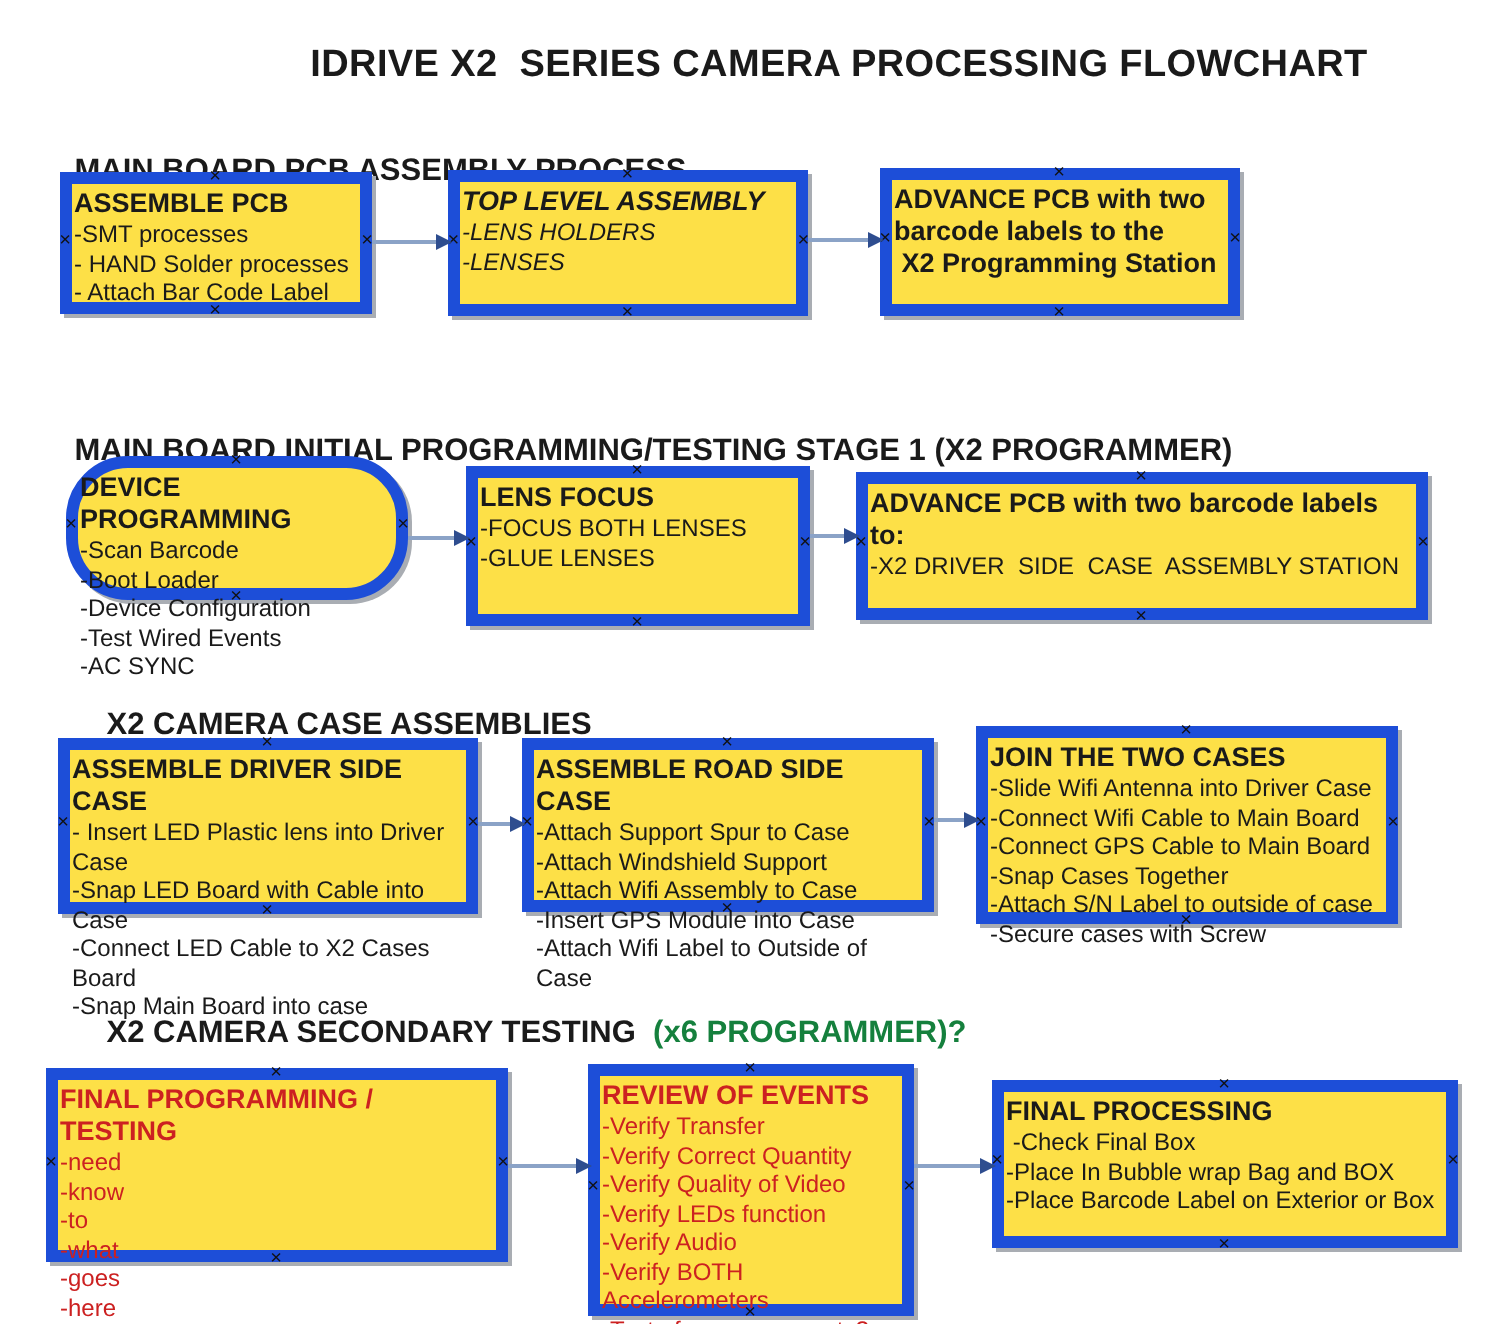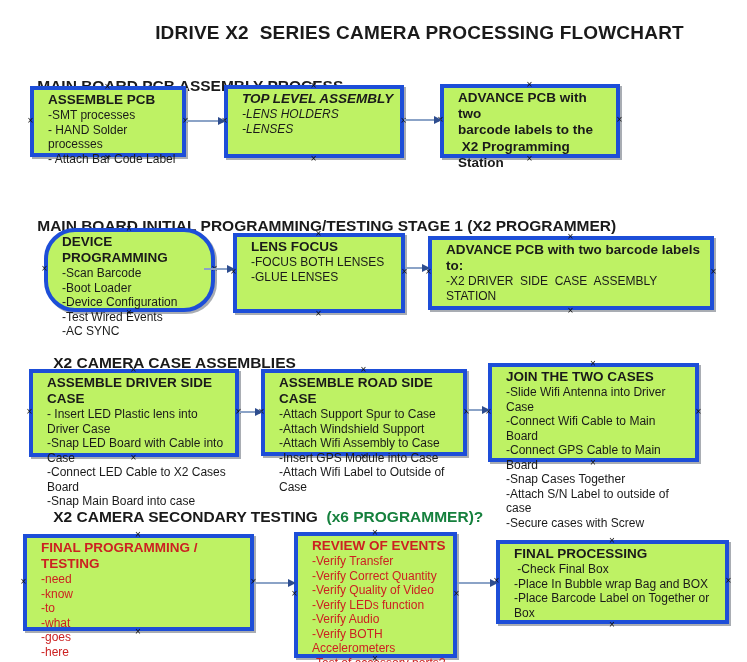--- a/index.html
+++ b/index.html
@@ -25,24 +25,24 @@
   .section-heading {
     position: absolute;
     font-size: 15.5px; font-weight: bold;
     white-space: pre-wrap;
     margin: 0;
   }
   .section-heading .red-part { color: #15803d; }
 
   .box {
     position: absolute;
-    background: #bef264;
-    border: 4px solid #1d4ed8;
+    background: #fde047;
+    border: 6px solid #1d4ed8;
     box-shadow: 2px 2px 0 #a9adb3;
-    padding: 2px 5px 0 14px;
+    padding: 2px 5px 0 1px;
     box-sizing: border-box;
     overflow: visible;
   }
   .box-title {
     font-size: 13.5px; font-weight: bold;
     line-height: 1.2;
     white-space: pre-wrap;
   }
   .box-lines .line {
     font-size: 12px;
@@ -133,21 +133,21 @@
     <div class="box-title">ADVANCE PCB with two
 barcode labels to the
  X2 Programming Station</div>
     <div class="box-lines"></div>
   <span class="anchor at"></span>
       <span class="anchor ab"></span>
       <span class="anchor al"></span>
       <span class="anchor ar"></span>
     </div>
 
-  <div class="box" style="left:44px; top:228px; width:171px; height:84px;border-radius:31px;">
+  <div class="box" style="left:33px; top:228px; width:171px; height:72px;border-radius:31px;">
     <div class="box-title">DEVICE PROGRAMMING</div>
     <div class="box-lines">
         <div class="line">-Scan Barcode</div>
         <div class="line">-Boot Loader</div>
         <div class="line">-Device Configuration</div>
         <div class="line">-Test Wired Events</div>
         <div class="line">-AC SYNC</div>
       </div>
   <span class="anchor at"></span>
       <span class="anchor ab"></span>
@@ -254,21 +254,21 @@
       <span class="anchor ab"></span>
       <span class="anchor al"></span>
       <span class="anchor ar"></span>
     </div>
 
   <div class="box" style="left:496px; top:540px; width:233px; height:84px;">
     <div class="box-title">FINAL PROCESSING</div>
     <div class="box-lines">
         <div class="line"> -Check Final Box</div>
         <div class="line">-Place In Bubble wrap Bag and BOX</div>
-        <div class="line">-Place Barcode Label on Together or Box</div>
+        <div class="line">-Place Barcode Label on Exterior or Box</div>
       </div>
   <span class="anchor at"></span>
       <span class="anchor ab"></span>
       <span class="anchor al"></span>
       <span class="anchor ar"></span>
     </div>
 
   <div class="connector" style="left:186px; top:120px; width:38px;">
     <span class="arrow-line"></span>
     <span class="arrow-head"></span>

